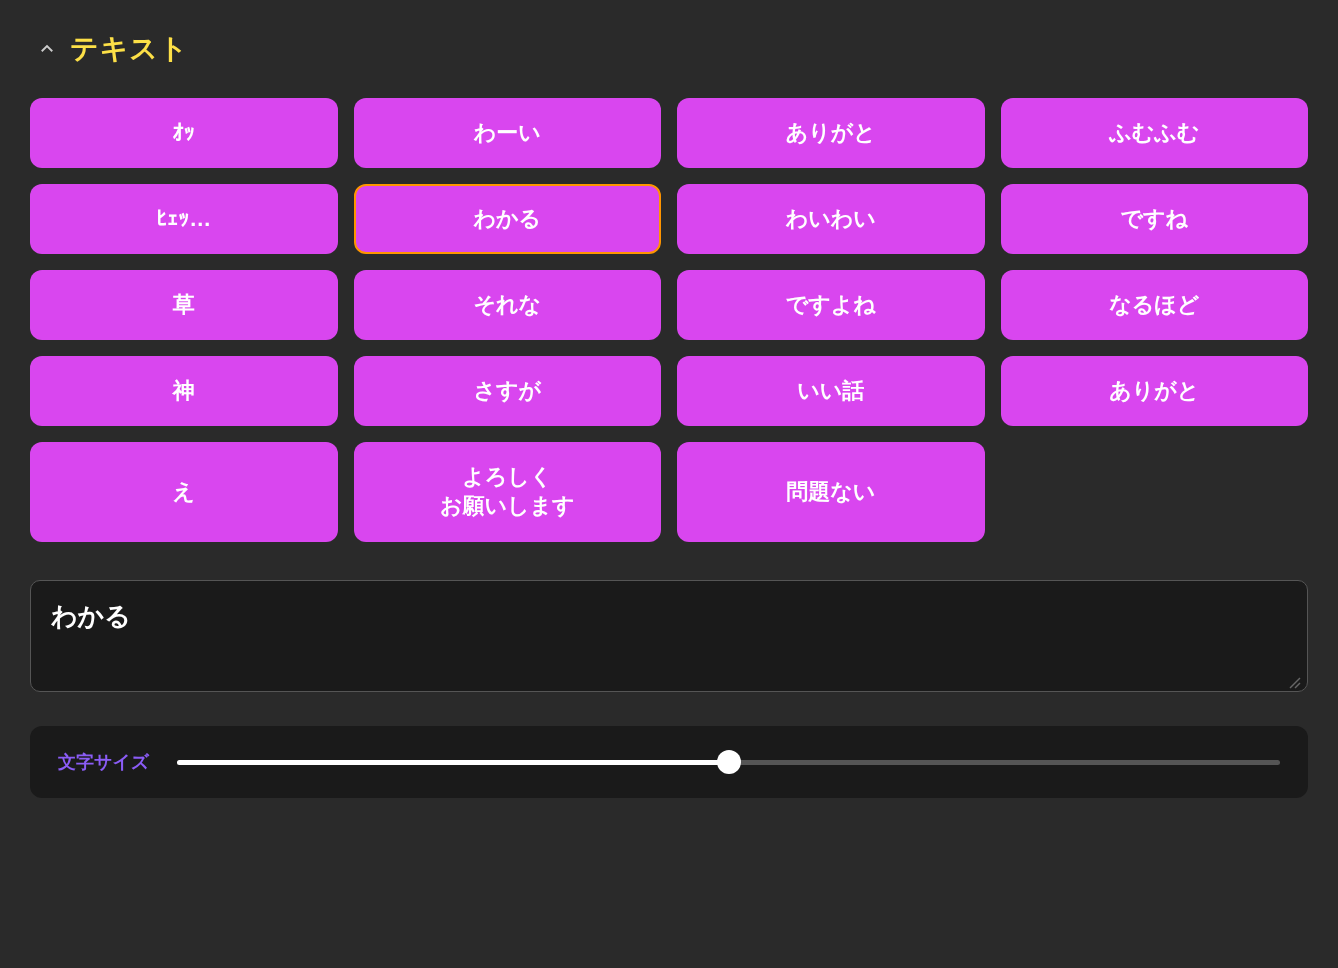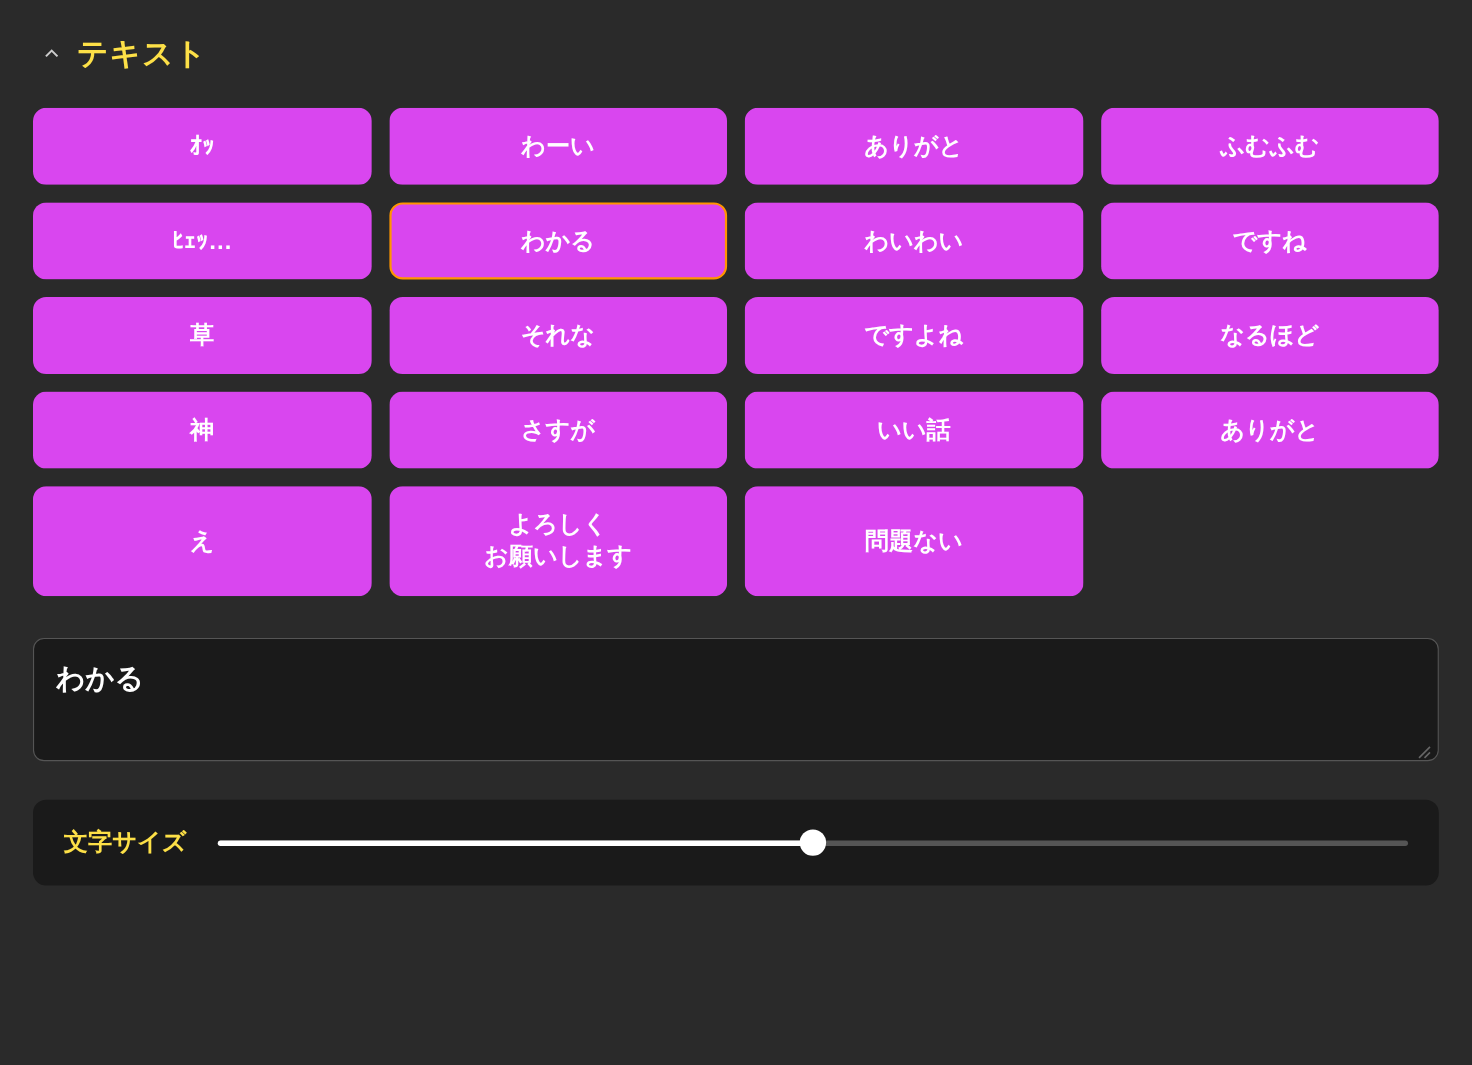--- a/index.html
+++ b/index.html
@@ -85,23 +85,23 @@
   .resize-handle svg { stroke: #666; stroke-width: 1.5; }
   .slider-row {
     background: #1a1a1a;
     border-radius: 12px;
     padding: 24px 28px;
     display: flex;
     align-items: center;
     gap: 28px;
   }
   .slider-label {
-    font-size: 22px;
+    font-size: 18px;
     font-weight: 600;
-    color: #fde047;
+    color: #8b5cf6;
     white-space: nowrap;
   }
   .slider-track-wrap {
     flex: 1;
     position: relative;
     height: 24px;
     display: flex;
     align-items: center;
   }
   .slider-track {

